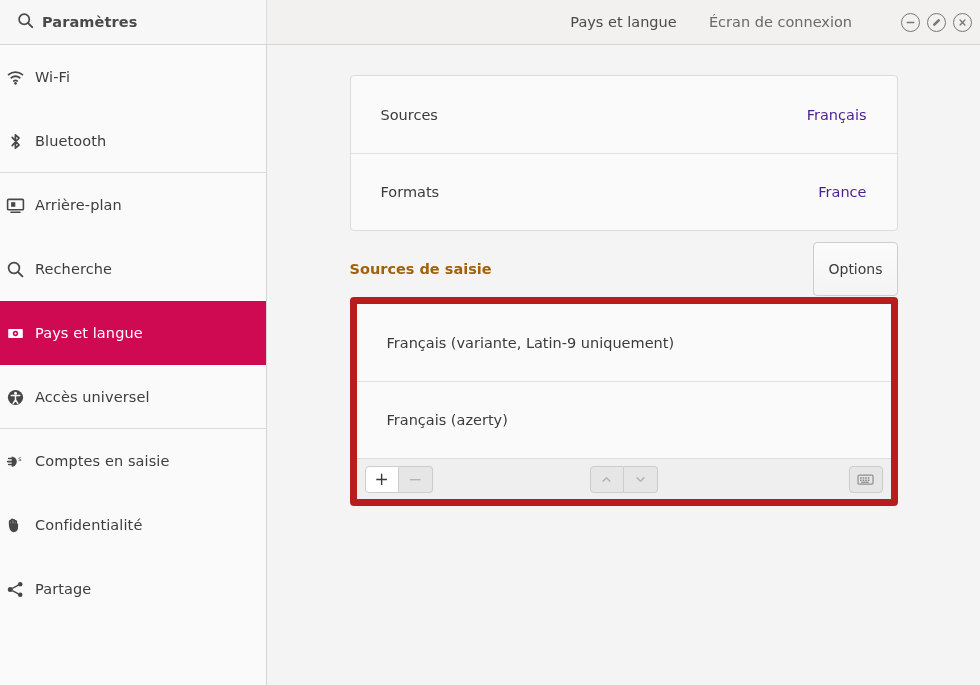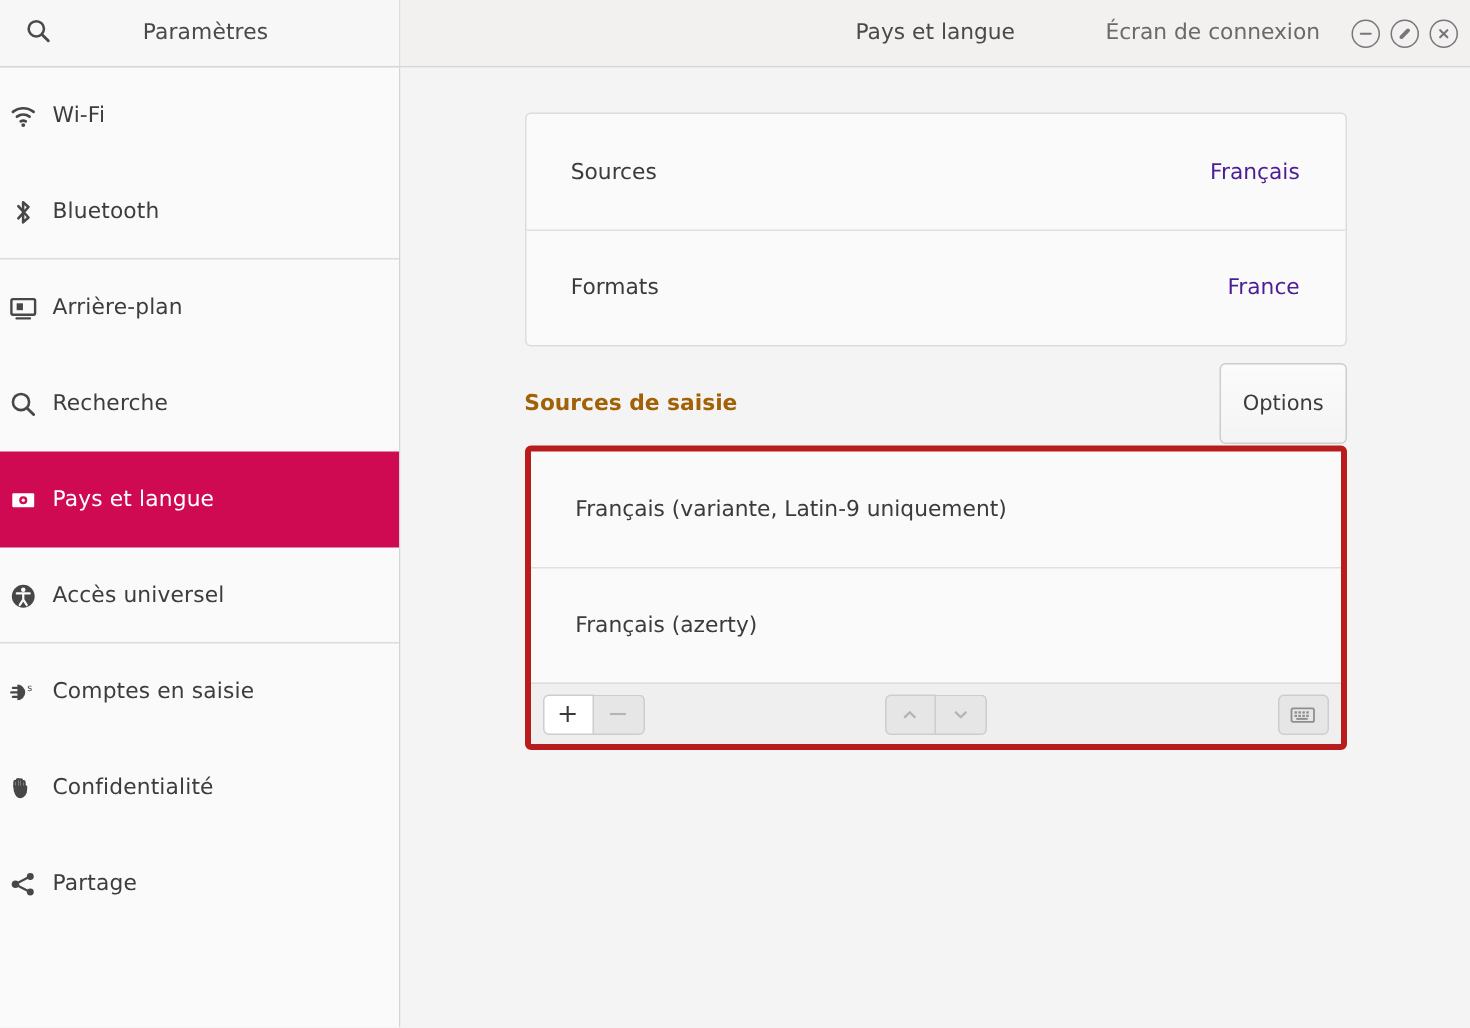--- a/index.html
+++ b/index.html
@@ -32,44 +32,44 @@
     position: relative;
   }
   .hb-search-btn {
     width: 34px; height: 30px;
     margin-left: 8px;
     display: flex; align-items: center; justify-content: center;
     border-radius: 4px;
   }
   .hb-title-left {
     flex: 1;
-    text-align: center;
     font-size: 14.5px;
     color: #4a4a4a;
     padding-right: 34px;
     letter-spacing: .1px;
+    font-weight: bold;
   }
   .hb-right {
     flex: 1;
     display: flex; align-items: center;
     background: #f2f1f0;
     padding: 0 10px 0 0;
     position: relative;
   }
   .hb-title-main {
     position: absolute;
     left: 0; right: 0;
     text-align: center;
     font-size: 14.5px;
     color: #4a4a4a;
     pointer-events: none;
   }
   .hb-subtitle {
     position: absolute;
-    right: 100px;
+    right: 128px;
     font-size: 14.5px;
     color: #6a6a6a;
     white-space: nowrap;
   }
   .wincontrols {
     position: absolute;
     right: 8px; top: 0; bottom: 0;
     display: flex; align-items: center; gap: 7px;
   }
   .wc-btn {
@@ -172,21 +172,21 @@
     border-radius: 4px;
     padding: 18px 14px;
     font-size: 14px;
     color: #3b3b3b;
     font-family: inherit;
     line-height: 1.15;
   }
 
   .list-card {
     background: #fafafa;
-    border: 4px solid #b91c1c;
+    border: 7px solid #b91c1c;
     border-radius: 4px;
     overflow: hidden;
   }
   .src-row {
     height: 77px;
     display: flex; align-items: center;
     padding: 0 30px;
     font-size: 14.5px;
     color: #3b3b3b;
   }

